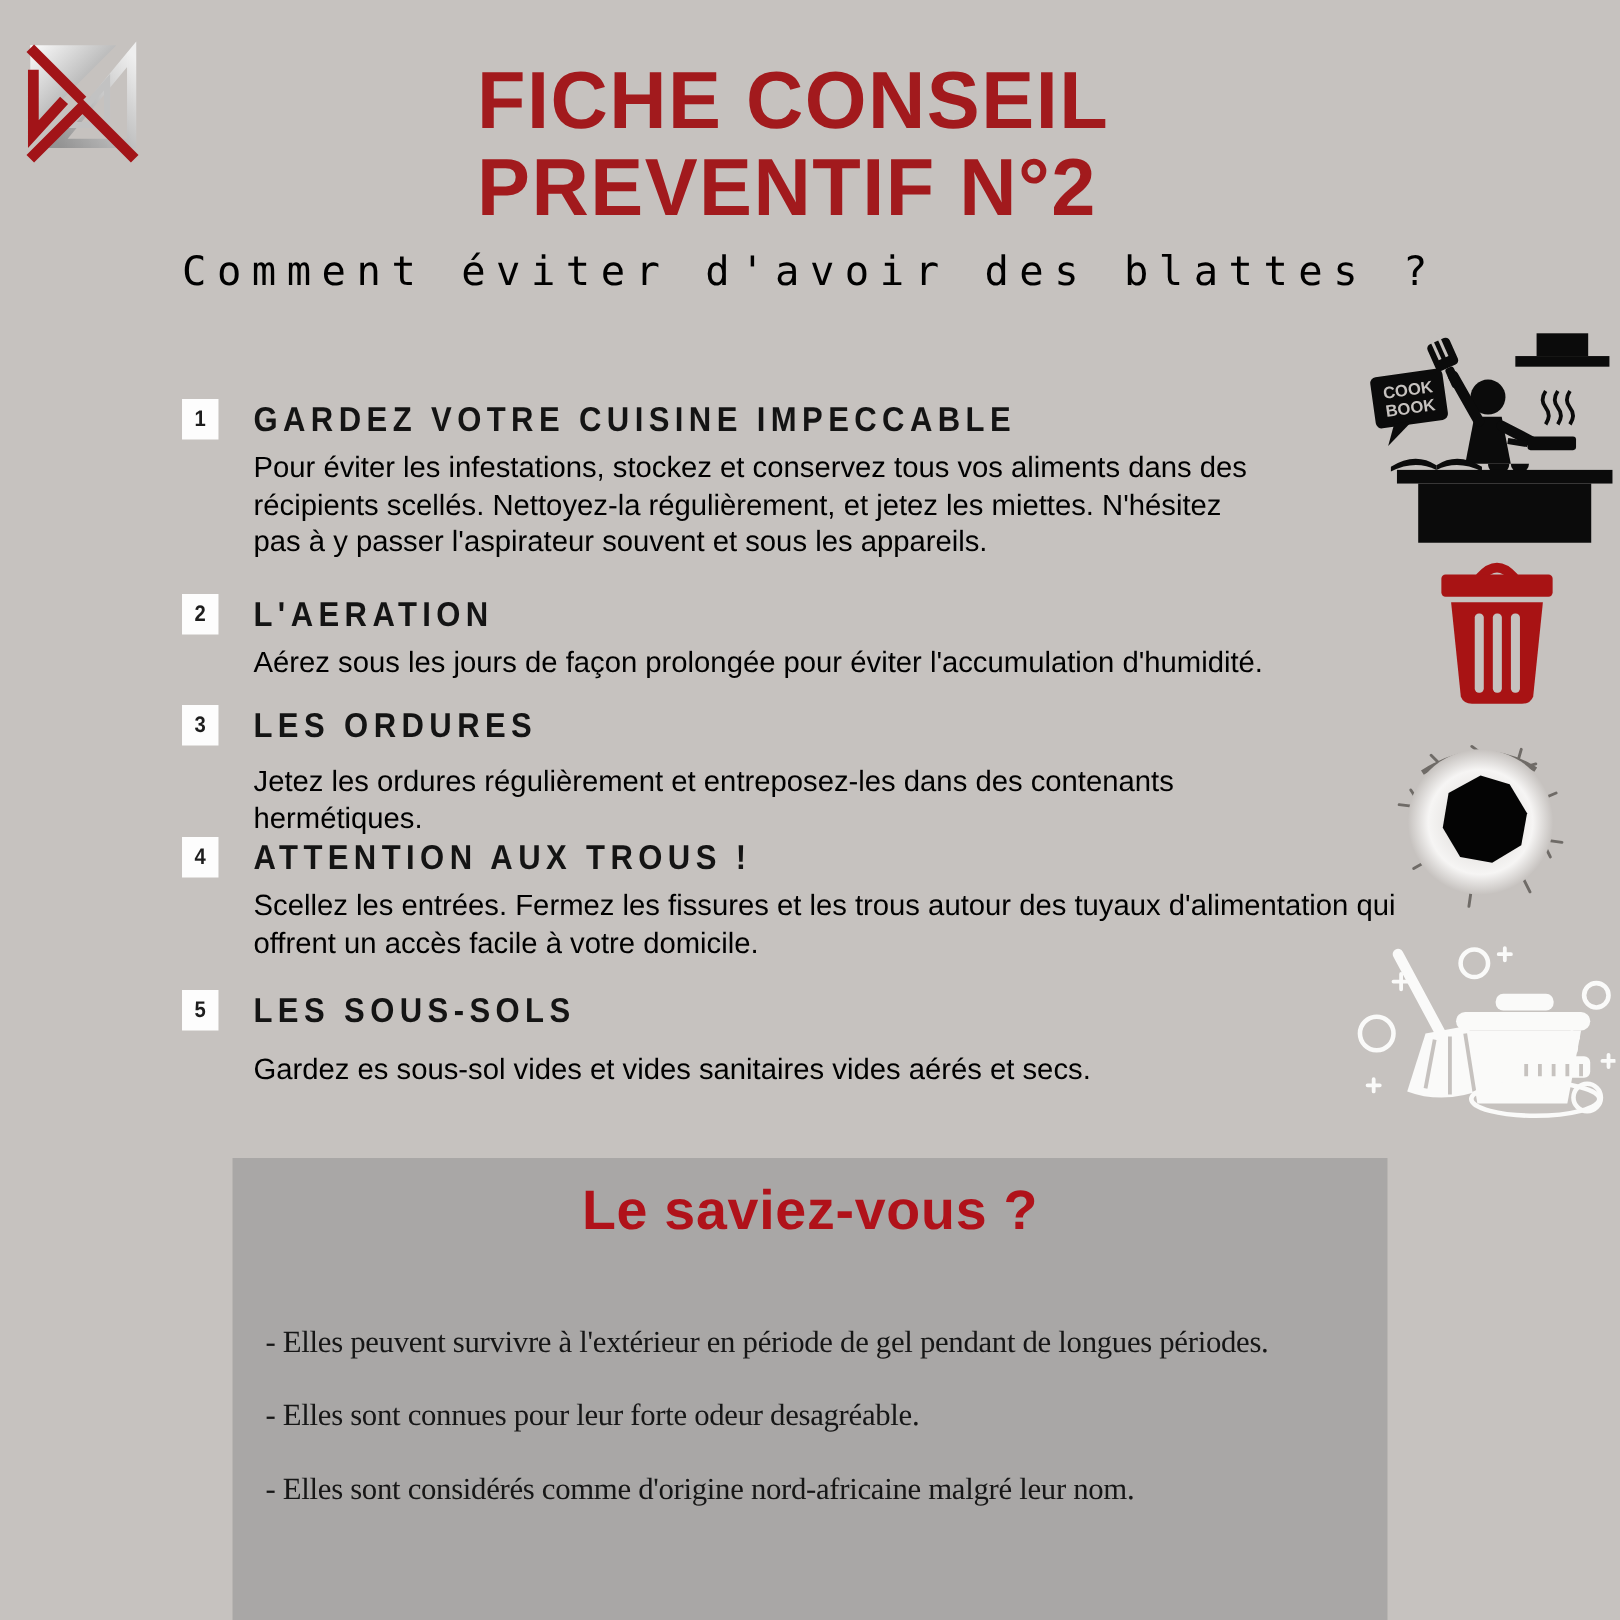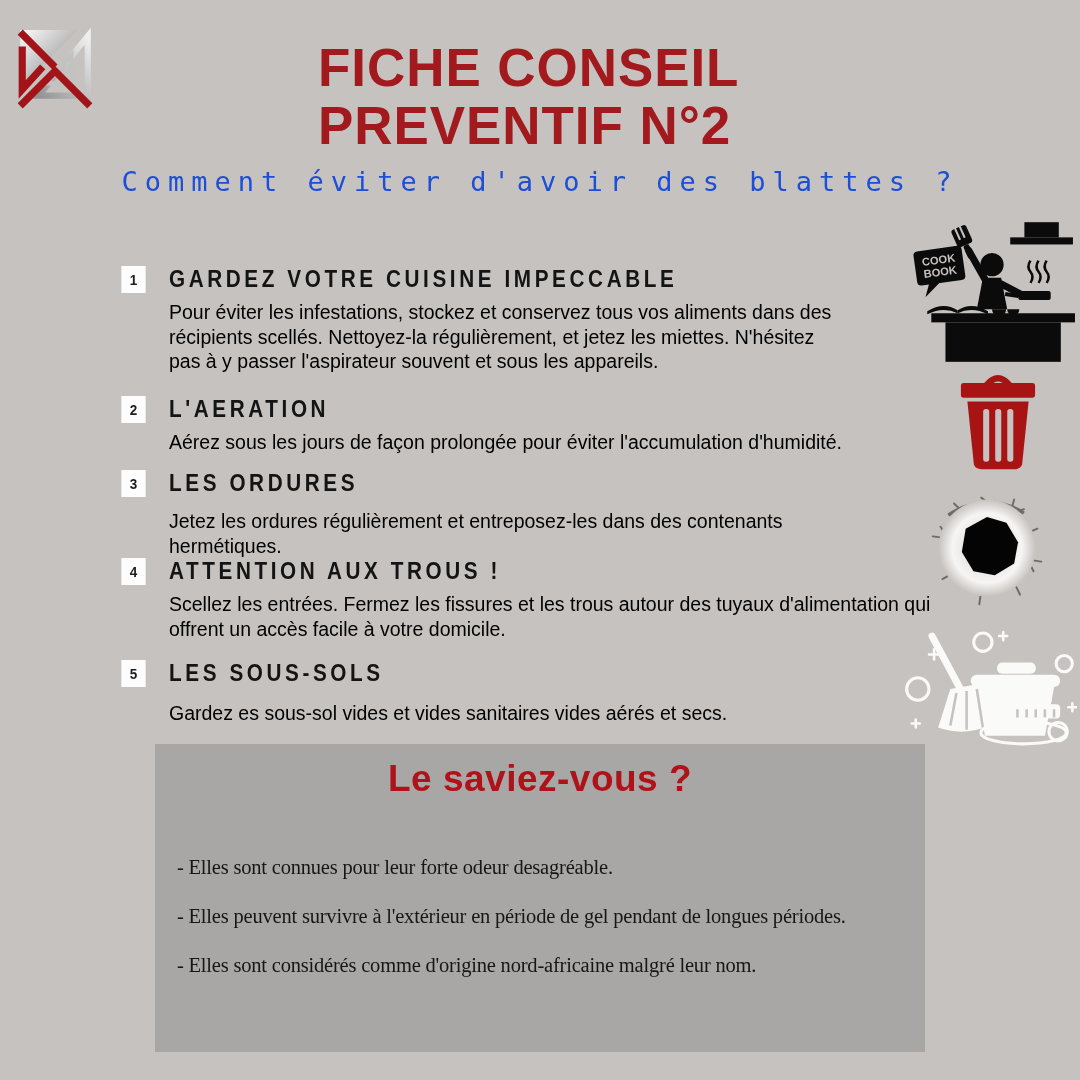--- a/index.html
+++ b/index.html
@@ -4,21 +4,21 @@
 <style>
   html,body{margin:0;padding:0;}
   body{width:1080px;height:1080px;background:#c6c2bf;font-family:"Liberation Sans",sans-serif;overflow:hidden;}
   .canvas{position:relative;width:1080px;height:1080px;background:#c6c2bf;}
 
   
   .logo{position:absolute;left:12px;top:26px;width:86px;height:86px;}
   .brand{position:absolute;left:104px;top:54px;font-weight:800;font-size:25px;letter-spacing:3px;color:#8e1316;}
   .brand .suffix{color:#9b9b9b;margin-left:10px;}
   .title{position:absolute;left:318px;top:38px;font-weight:800;font-size:54px;line-height:1.08;letter-spacing:1px;color:#a21a1d;transform:scaleX(.98);transform-origin:left top;}
-  .subtitle{position:absolute;left:0;top:166px;width:1080px;text-align:center;font-family:"DejaVu Sans Mono",monospace;font-size:27px;letter-spacing:7px;color:#1d4ed8;}
+  .subtitle{position:absolute;left:0;top:166px;width:1080px;text-align:center;font-family:"DejaVu Sans Mono",monospace;font-size:27px;letter-spacing:7px;color:#000000;}
 
   
   .tip{position:absolute;left:120px;width:790px;}
   .tip-head{display:flex;align-items:center;}
   .badge{width:27px;height:27px;background:#fdfdfd;color:#1d1d1d;font-weight:700;font-size:15px;display:flex;align-items:center;justify-content:center;flex:0 0 27px;transform:scaleX(.9);}
   .tip-title{margin-left:22px;font-weight:800;font-size:23px;letter-spacing:4px;color:#141414;transform:scaleX(.9);transform-origin:left center;white-space:nowrap;}
   .tip-body{margin:7px 0 0 49px;font-size:19.5px;line-height:1.26;color:#000000;}
   .tip1{top:266px}.tip1 .tip-body{width:676px}
   .tip2{top:396px}.tip2 .tip-body{width:740px}
   .tip3{top:470px}.tip3 .tip-body{width:660px;margin-top:12px}
@@ -26,21 +26,21 @@
   .tip5{top:660px}.tip5 .tip-body{width:700px;margin-top:14px}
 
   
   .icon-abs{position:absolute;}
   .icon-kitchen{left:905px;top:220px;width:172px;height:142px;}
   .icon-trash{left:952px;top:370px;width:92px;height:102px;}
   .icon-hole{left:925px;top:486px;width:126px;height:126px;}
   .icon-clean{left:903px;top:630px;width:174px;height:122px;}
 
   
-  .facts-box{position:absolute;left:155px;top:744px;width:770px;height:308px;background:#a9a7a6;}
+  .facts-box{position:absolute;left:155px;top:772px;width:770px;height:308px;background:#a9a7a6;}
   .facts-title{margin-top:14px;text-align:center;font-weight:800;font-size:37px;color:#b0121a;letter-spacing:0.5px;}
   .facts-list{margin:56px 0 0 22px;}
   .facts-list p{margin:0 0 26px 0;font-family:"Liberation Serif",serif;font-size:20.5px;color:#161616;letter-spacing:-0.2px;}
 </style>
 </head>
 <body>
 
 <div class="canvas">
 
   <svg class="logo" viewBox="0 0 84 84">
@@ -211,19 +211,19 @@
       <path d="M12,88 V96 M8,92 H16"></path>
       <path d="M142,57 V65 M138,61 H146"></path>
       <path d="M98,2 V10 M94,6 H102"></path>
       <path d="M166,72 V80 M162,76 H170"></path>
     </g>
   </svg>
 
   <div class="facts-box">
     <div class="facts-title">Le saviez-vous ?</div>
     <div class="facts-list">
+      <p>- Elles peuvent survivre à l'extérieur en période de gel pendant de longues périodes.</p>
       <p>- Elles sont connues pour leur forte odeur desagréable.</p>
-      <p>- Elles peuvent survivre à l'extérieur en période de gel pendant de longues périodes.</p>
       <p>- Elles sont considérés comme d'origine nord-africaine malgré leur nom.</p>
     </div>
   </div>
 
 </div>
 
 </body></html>

